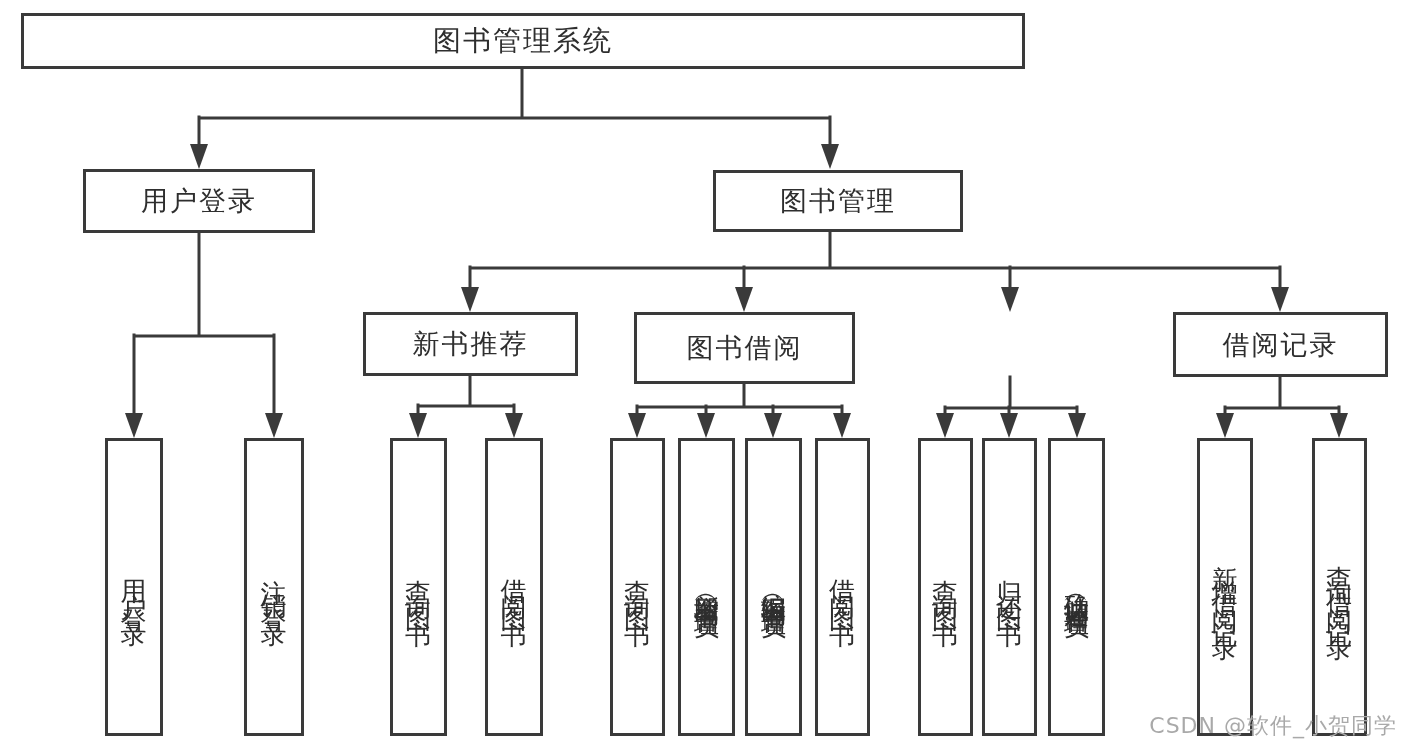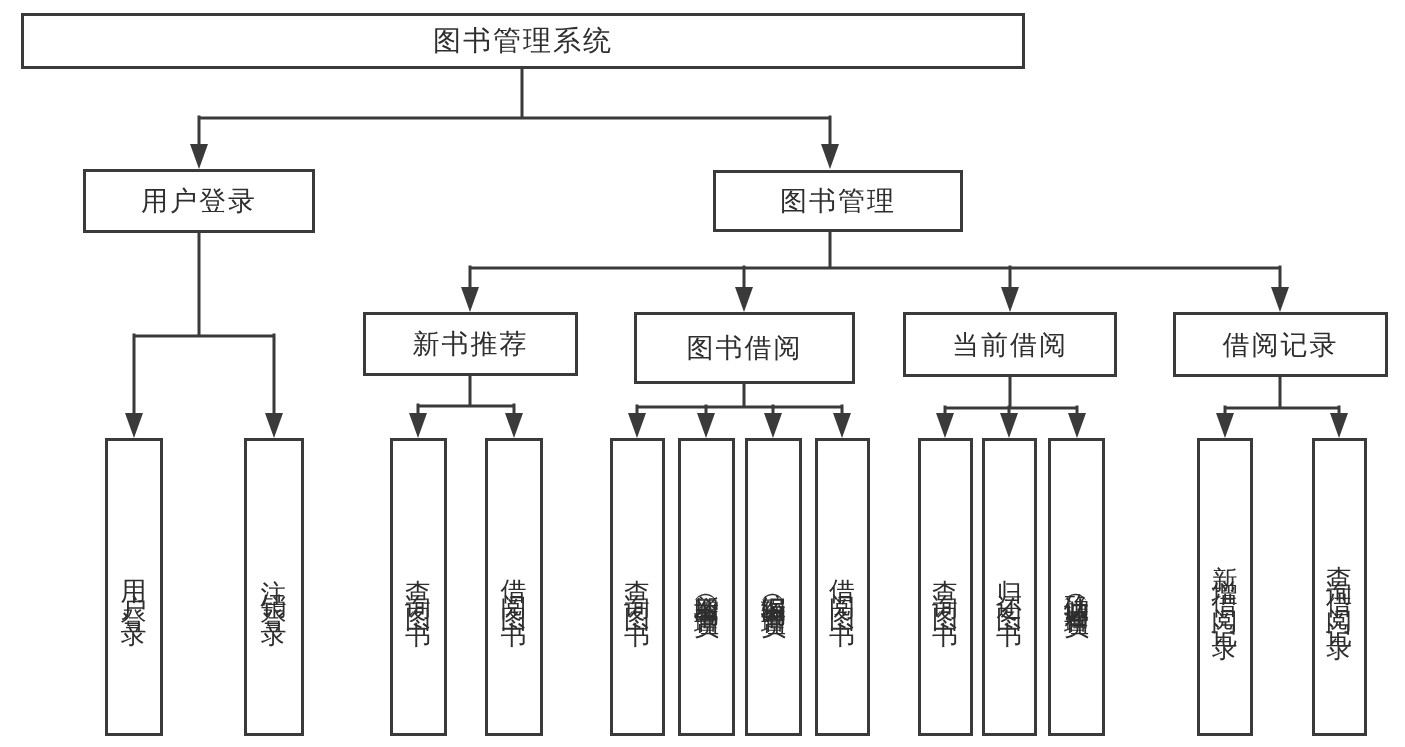--- a/index.html
+++ b/index.html
@@ -118,23 +118,20 @@
       </div>
       <div class="node" style="left: 713px; top: 170px; width: 250px; height: 62px;">
         <span class="lbl">图书管理</span>
       </div>
       <div class="node" style="left: 363px; top: 312px; width: 215px; height: 64px;">
         <span class="lbl">新书推荐</span>
       </div>
       <div class="node" style="left: 634px; top: 312px; width: 221px; height: 72px;">
         <span class="lbl">图书借阅</span>
       </div>
-      <div class="node" style="left: 903px; top: 312px; width: 214px; height: 65px;">
-        <span class="lbl">当前借阅</span>
-      </div>
       <div class="node" style="left: 1173px; top: 312px; width: 215px; height: 65px;">
         <span class="lbl">借阅记录</span>
       </div>
       <div class="node v" style="left: 105px; top: 438px; width: 58px; height: 298px;">
         <span class="lbl">用户登录</span>
       </div>
       <div class="node v" style="left: 244px; top: 438px; width: 60px; height: 298px;">
         <span class="lbl">注销登录</span>
       </div>
       <div class="node v" style="left: 390px; top: 438px; width: 57px; height: 298px;">
@@ -164,13 +161,14 @@
       <div class="node v tight" style="left: 1048px; top: 438px; width: 57px; height: 298px;">
         <span class="lbl">确认归还（管理员）</span>
       </div>
       <div class="node v" style="left: 1197px; top: 438px; width: 56px; height: 298px;">
         <span class="lbl">新增借阅记录</span>
       </div>
       <div class="node v" style="left: 1312px; top: 438px; width: 55px; height: 298px;">
         <span class="lbl">查询借阅记录</span>
       </div>
     </div>
+  <div class="watermark">CSDN @软件_小贺同学</div>
 </div>
 
 </body></html>

